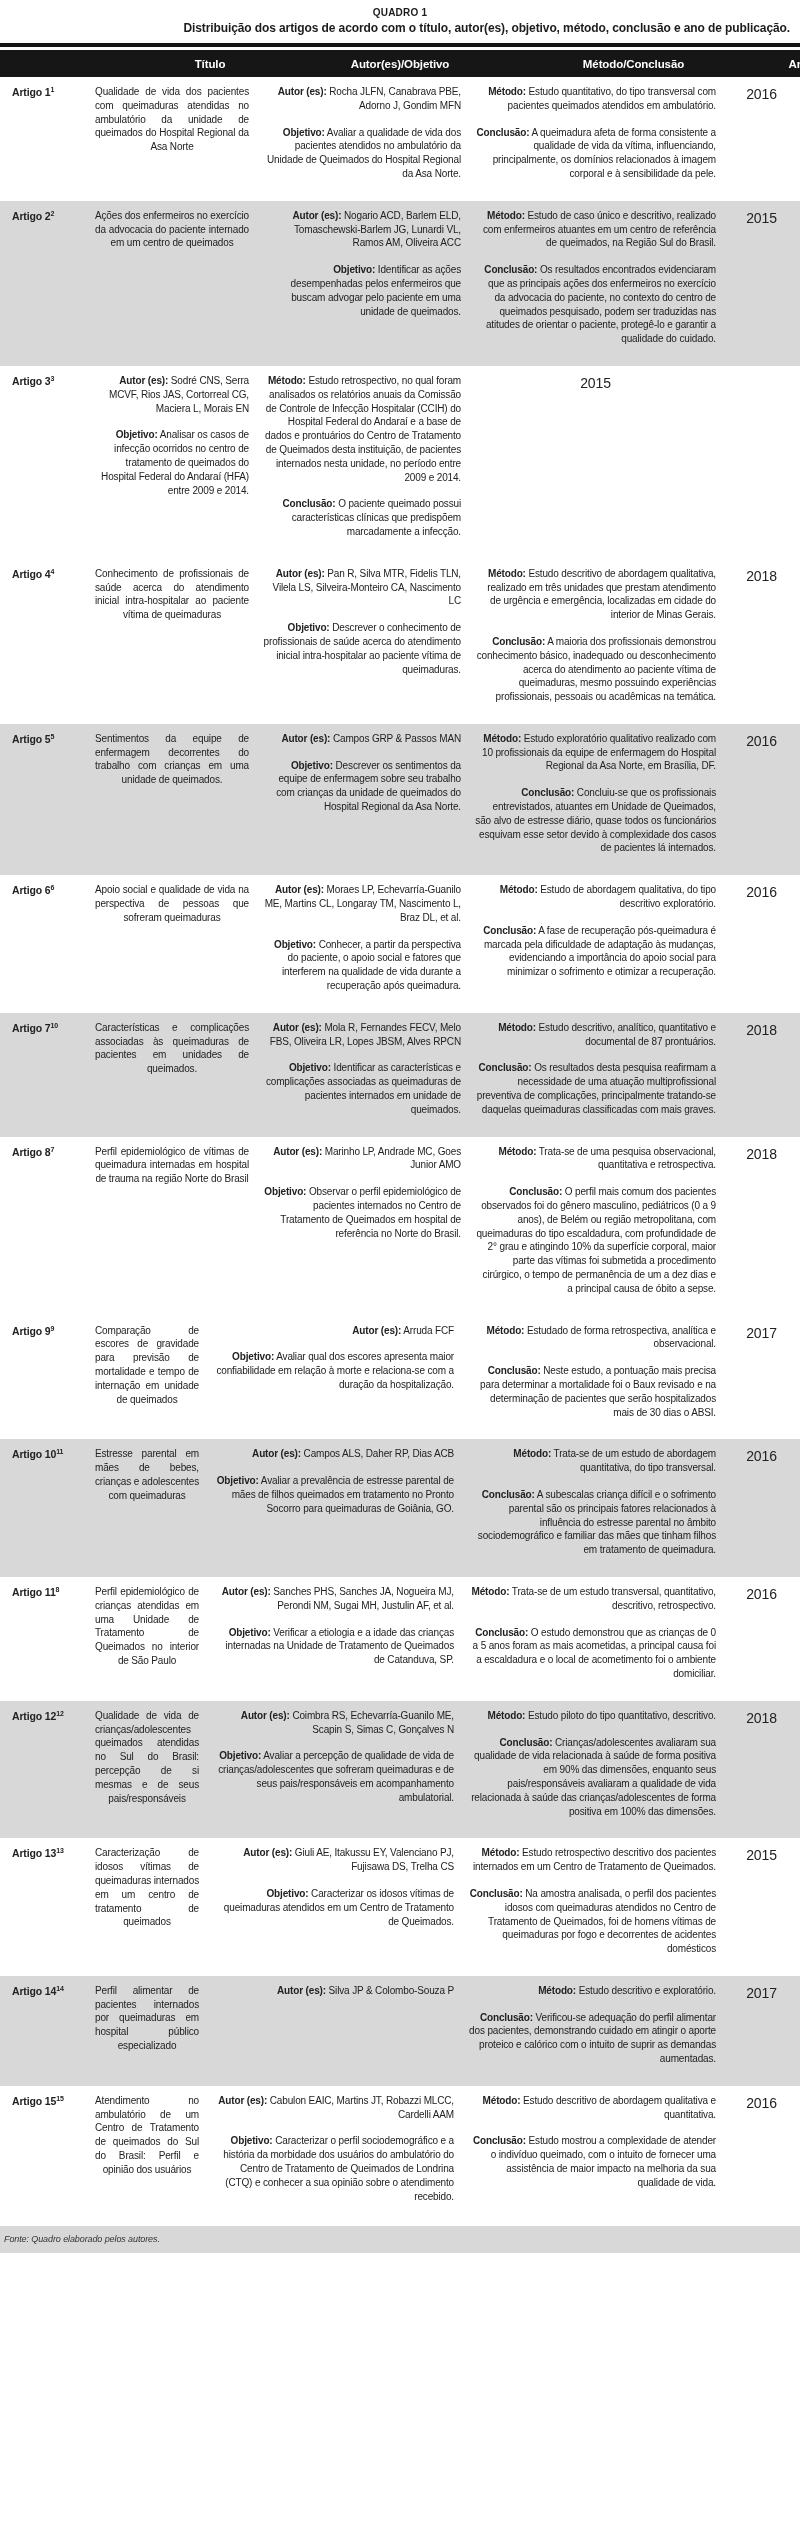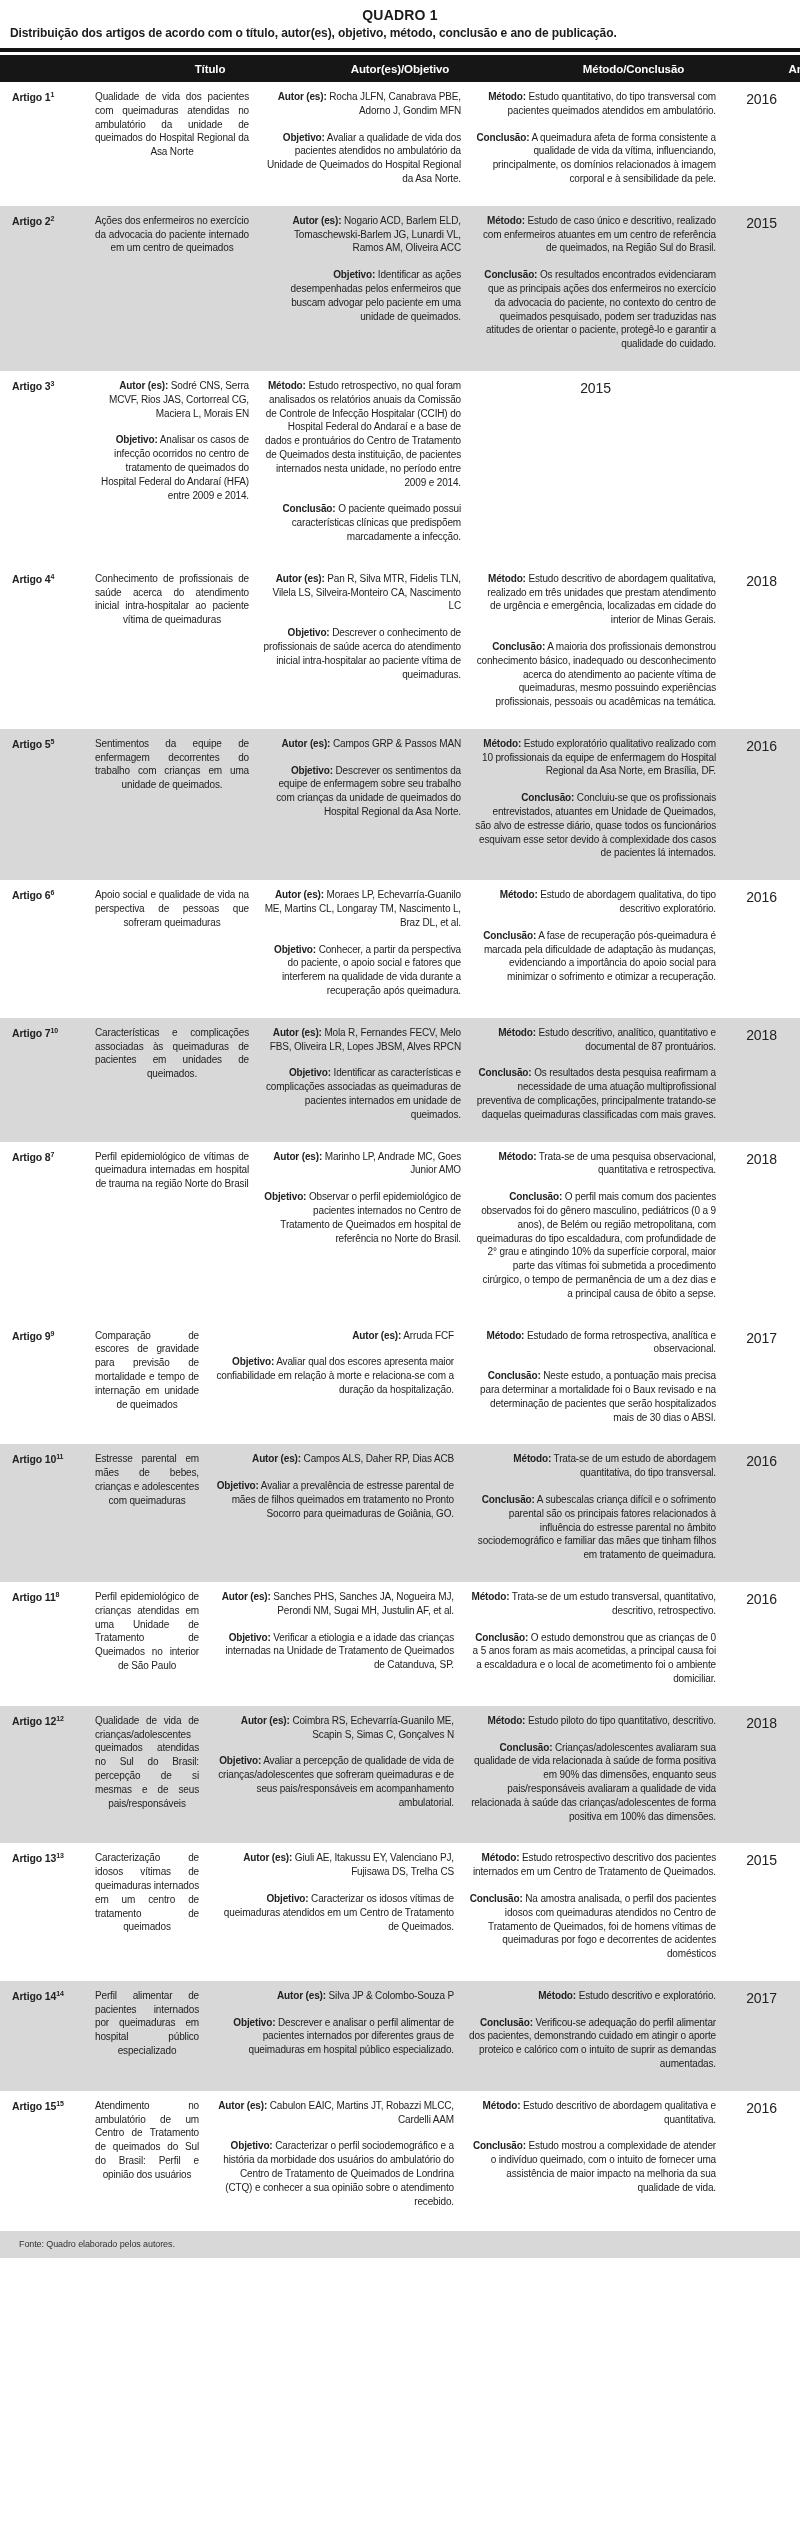--- a/index.html
+++ b/index.html
@@ -4,25 +4,25 @@
 <style>
   html,body{margin:0;padding:0;background:#fff;}
   body{
     width:800px;
     font-family:"Liberation Sans", sans-serif;
     color:#222;
     -webkit-font-smoothing:antialiased;
   }
   .page{width:800px;}
   .quadro-title{
-    text-align:center;font-weight:bold;font-size:14px;color:#1c1c1c;
+    text-align:center;font-weight:bold;font-size:10px;color:#1c1c1c;
     padding-top:7px;letter-spacing:.2px;
   }
   .quadro-subtitle{
-    text-align:left;font-weight:bold;font-size:12px;color:#1c1c1c;
+    text-align:right;font-weight:bold;font-size:12px;color:#1c1c1c;
     padding:3px 10px 8px;letter-spacing:-0.1px;
   }
   .top-rule{height:4px;background:#141414;}
   .rule-gap{height:3px;background:#fff;}
   .header-row{
     display:grid;grid-template-columns:88px 168px 212px 255px 77px;
     background:#161616;color:#fff;font-weight:bold;font-size:11.5px;
     height:27px;align-items:center;text-align:center;letter-spacing:-0.1px;padding-left:38px;
   }
   .rows{width:800px;}
@@ -41,22 +41,22 @@
   .cell-titulo{
     text-align:justify;text-align-last:center;padding:0 7px;
     overflow-wrap:break-word;
   }
   .cell-center{text-align:center;padding:0 7px;}
   .block{margin:0;text-align:right;}
   .block + .block{margin-top:13px;}
   .lbl{font-weight:bold;}
   .cell-ano{text-align:center;font-size:14px;}
   .fonte-band{
-    background:#d8d8d8;font-size:9px;color:#333;
-    padding:8px 19px 9px;margin-top:3px;letter-spacing:-0.1px;
+    background:#d8d8d8;font-style:italic;font-size:9px;color:#333;
+    padding:8px 4px 9px;margin-top:3px;letter-spacing:-0.1px;
   }
 </style>
 </head>
 <body>
 
 <div class="page">
 
   <div class="quadro-title">QUADRO 1</div>
   <div class="quadro-subtitle">Distribuição dos artigos de acordo com o título, autor(es), objetivo, método, conclusão e ano de publicação.</div>
 
@@ -251,21 +251,20 @@
       <p class="block"><span class="lbl">Conclusão:</span> <span>Na amostra analisada, o perfil dos pacientes idosos com queimaduras atendidos no Centro de Tratamento de Queimados, foi de homens vítimas de queimaduras por fogo e decorrentes de acidentes domésticos</span></p>
     </div>
     <div class="cell cell-ano"><span>2015</span></div>
   </div>
 
   <div class="row shaded narrow">
     <div class="cell cell-artigo"><span>Artigo 14</span><sup>14</sup></div>
     <div class="cell cell-titulo"><span>Perfil alimentar de pacientes internados por queimaduras em hospital público especializado</span></div>
     <div class="cell cell-center">
       <p class="block"><span class="lbl">Autor (es):</span> <span>Silva JP &amp; Colombo-Souza P</span></p>
-      <p class="block"><span class="lbl">Objetivo:</span> <span>Descrever e analisar o perfil alimentar de pacientes internados por diferentes graus de queimaduras em hospital público especializado.</span></p>
     </div>
     <div class="cell cell-center">
       <p class="block"><span class="lbl">Método:</span> <span>Estudo descritivo e exploratório.</span></p>
       <p class="block"><span class="lbl">Conclusão:</span> <span>Verificou-se adequação do perfil alimentar dos pacientes, demonstrando cuidado em atingir o aporte proteico e calórico com o intuito de suprir as demandas aumentadas.</span></p>
     </div>
     <div class="cell cell-ano"><span>2017</span></div>
   </div>
 
   <div class="row narrow">
     <div class="cell cell-artigo"><span>Artigo 15</span><sup>15</sup></div>

